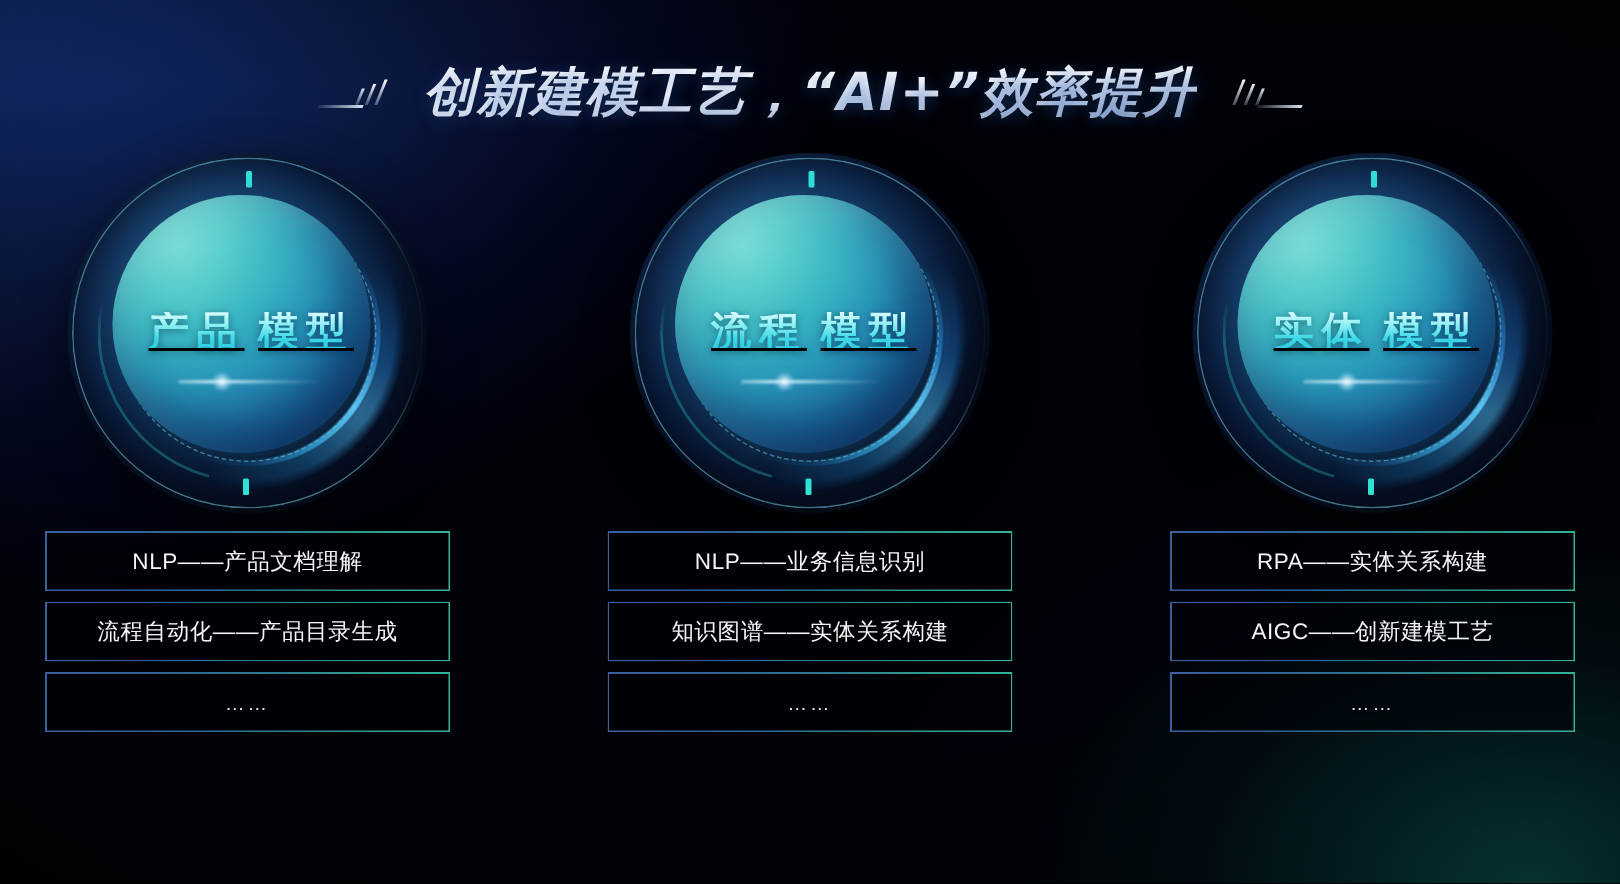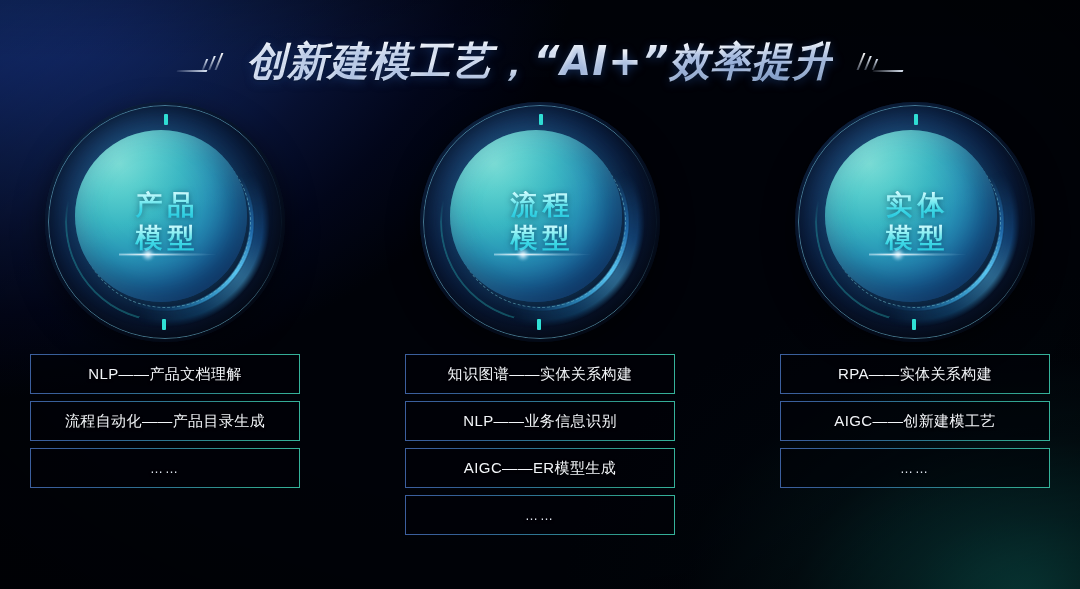--- a/index.html
+++ b/index.html
@@ -51,21 +51,21 @@
     left: 0;
     width: 1080px;
     height: 54px;
     display: flex;
     align-items: center;
     justify-content: center;
     gap: 14px;
   }
   .title-text {
     font-family: "DejaVu Sans", "Liberation Sans", sans-serif;
-    font-size: 40px;
+    font-size: 35px;
     font-weight: 700;
     font-style: italic;
     letter-spacing: 1px;
     white-space: nowrap;
     background: linear-gradient(177deg, #ffffff 0%, #ffffff 46%, #d3dcec 63%, #9fb2cd 86%, #8ba0bf 100%);
     -webkit-background-clip: text;
     background-clip: text;
     color: transparent;
     -webkit-text-fill-color: transparent;
     text-shadow: 0 2px 10px rgba(40,90,180,0.45);
@@ -264,25 +264,26 @@
     width: 14px;
     height: 13px;
     border-radius: 50%;
     background: radial-gradient(circle, rgba(255,255,255,0.95) 0%, rgba(190,230,255,0.45) 42%, rgba(255,255,255,0) 72%);
     filter: blur(1px);
   }
   .badge .badge-label {
     position: absolute;
     inset: 28px 30px;
     display: flex;
-    flex-direction: column;
+    flex-direction: row;
     align-items: center;
     justify-content: center;
     gap: 4px;
     line-height: 1.06;
+    text-decoration: underline;
   }
   .badge .badge-label span {
     font-family: "DejaVu Sans", "Liberation Sans", sans-serif;
     font-size: 27px;
     font-weight: 700;
     letter-spacing: 5px;
     text-indent: 5px;
     background: linear-gradient(180deg, #d9fbff 0%, #8ff0f4 30%, #3fd9e6 62%, #25c5dd 100%);
     -webkit-background-clip: text;
     background-clip: text;
@@ -411,27 +412,24 @@
         <div class="sphere-sheen"></div>
         <div class="badge-label">
           <span>流程</span>
           <span>模型</span>
         </div>
         <div class="flare"></div>
         <div class="flare-dot"></div>
       </div>
       <div class="items">
         <div class="item">
+          <span class="item-text">NLP——业务信息识别</span>
+        </div>
+        <div class="item">
           <span class="item-text">知识图谱——实体关系构建</span>
-        </div>
-        <div class="item">
-          <span class="item-text">NLP——业务信息识别</span>
-        </div>
-        <div class="item">
-          <span class="item-text">AIGC——ER模型生成</span>
         </div>
         <div class="item ellipsis">
           <span class="item-text">……</span>
         </div>
       </div>
     </div>
 
     <div class="column">
       <div class="badge">
         <div class="outer-dark"></div>

